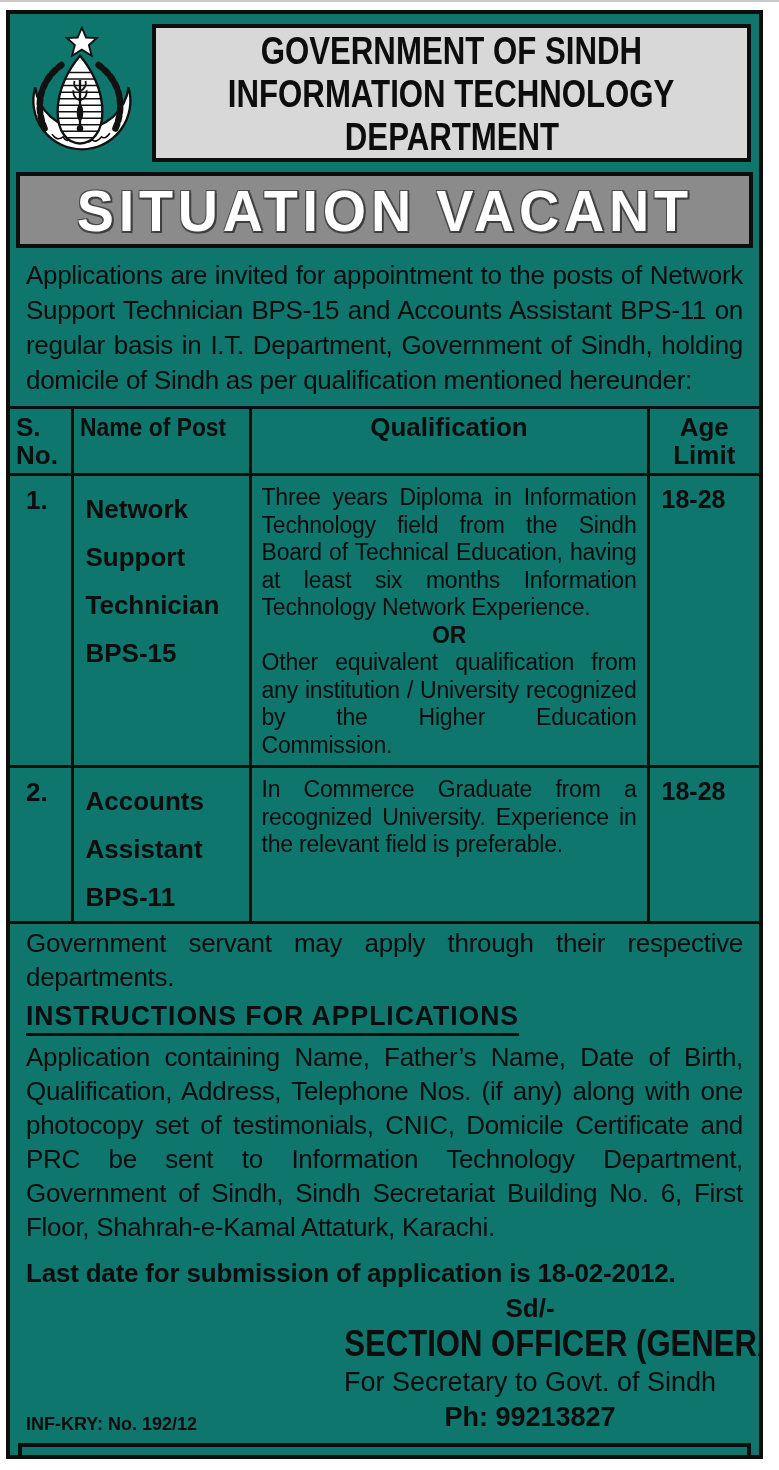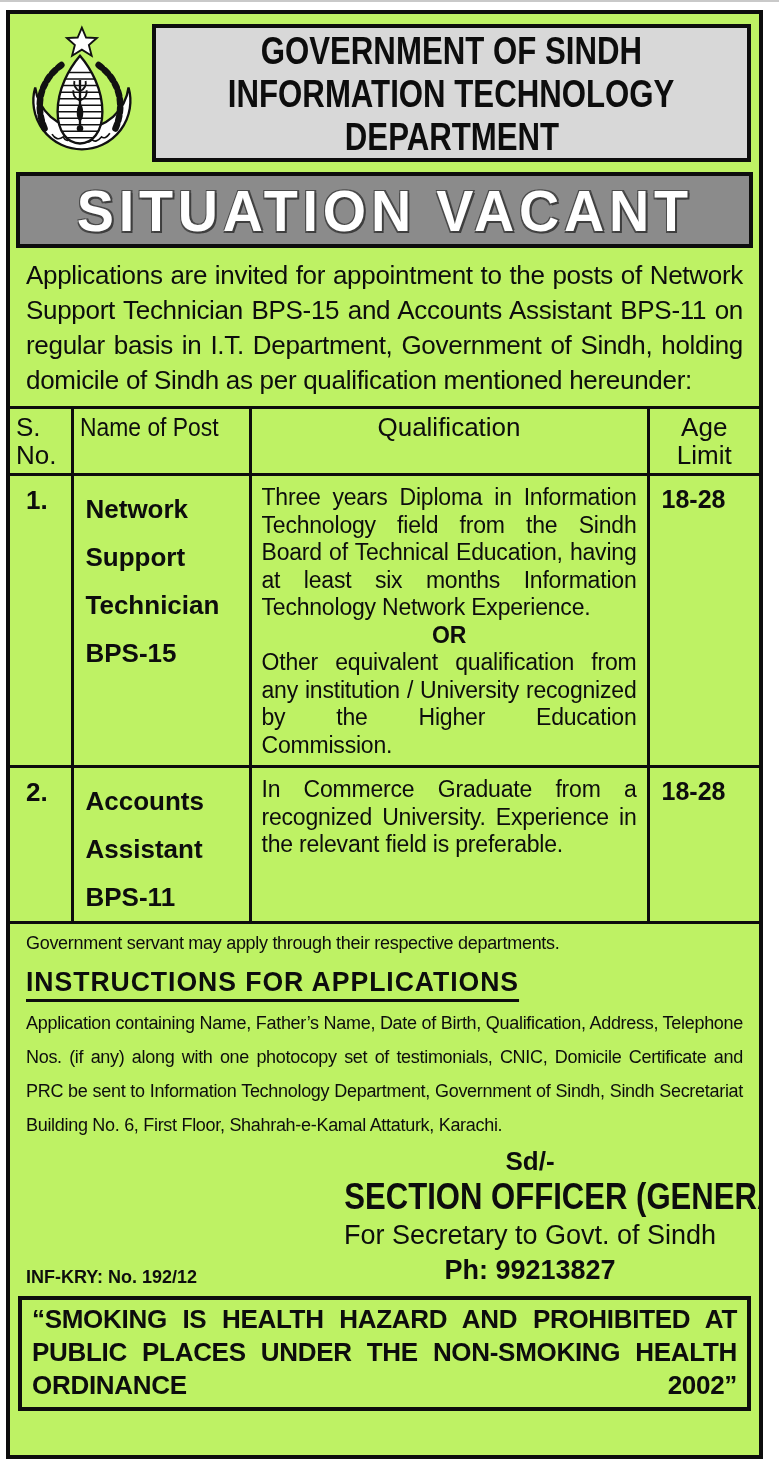--- a/index.html
+++ b/index.html
@@ -16,21 +16,21 @@
   .scan-edge-top {
     position: absolute; top: 0; left: 0; width: 779px; height: 2px;
     background: #c9c9c9;
   }
   .ad {
     position: absolute;
     left: 6px; top: 10px;
     width: 757px; height: 1449px;
     box-sizing: border-box;
     border: 4px solid #0d0d0d;
-    background: #bef264;
+    background: #0f766e;
     overflow: hidden;
   }
   
   .top-row {
     display: flex;
     align-items: flex-start;
     padding: 10px 8px 4px 12px;
     height: 152px;
     box-sizing: border-box;
   }
@@ -99,21 +99,21 @@
   }
   .posts th, .posts td {
     border: 3px solid #0d0d0d;
     vertical-align: top;
     box-sizing: border-box;
   }
   .posts th:first-child, .posts td:first-child { border-left: none; }
   .posts th:last-child,  .posts td:last-child  { border-right: none; }
   .posts th {
     font-size: 26px;
-    font-weight: normal;
+    font-weight: bold;
     padding: 4px 6px;
     line-height: 28px;
     height: 62px;
   }
   .th-sno  { text-align: left; padding-left: 10px; }
   .th-post { text-align: left; padding-left: 12px; }
   .th-qual { text-align: center; }
   .th-age  { text-align: center; }
   .nowrap-condense {
     display: inline-block;
@@ -152,21 +152,21 @@
     font-weight: bold;
     letter-spacing: 1px;
     border-bottom: 3px solid #0d0d0d;
     padding-bottom: 1px;
     transform: scaleX(0.95);
     transform-origin: left center;
     white-space: nowrap;
   }
   .section-body {
     margin: 2px 16px 0 16px;
-    font-size: 18px;
+    font-size: 26px;
     line-height: 34px;
     letter-spacing: -0.3px;
     text-align: justify;
   }
   .last-date {
     margin: 14px 16px 0 16px;
     font-size: 26px;
     font-weight: bold;
     letter-spacing: -0.2px;
   }
@@ -297,20 +297,21 @@
   </tbody>
     </table>
 
   <div class="section-body">Government servant may apply through their respective departments.</div>
 
   <div>
     <div class="section-heading">INSTRUCTIONS FOR APPLICATIONS</div>
   </div>
   <div class="section-body">Application containing Name, Father’s Name, Date of Birth, Qualification, Address, Telephone Nos. (if any) along with one photocopy set of testimonials, CNIC, Domicile Certificate and PRC be sent to Information Technology Department, Government of Sindh, Sindh Secretariat Building No. 6, First Floor, Shahrah-e-Kamal Attaturk, Karachi.</div>
 
+  <div class="last-date">Last date for submission of application is 18-02-2012.</div>
 
   <div class="sig-row">
     <div class="sig-block">
       <div class="sig-sd">Sd/-</div>
       <div class="sig-title"><span>SECTION OFFICER (GENERAL)</span></div>
       <div class="sig-for">For Secretary to Govt. of Sindh</div>
       <div class="sig-phone">Ph: 99213827</div>
     </div>
     <div class="ref-no">INF-KRY: No. 192/12</div>
   </div>

